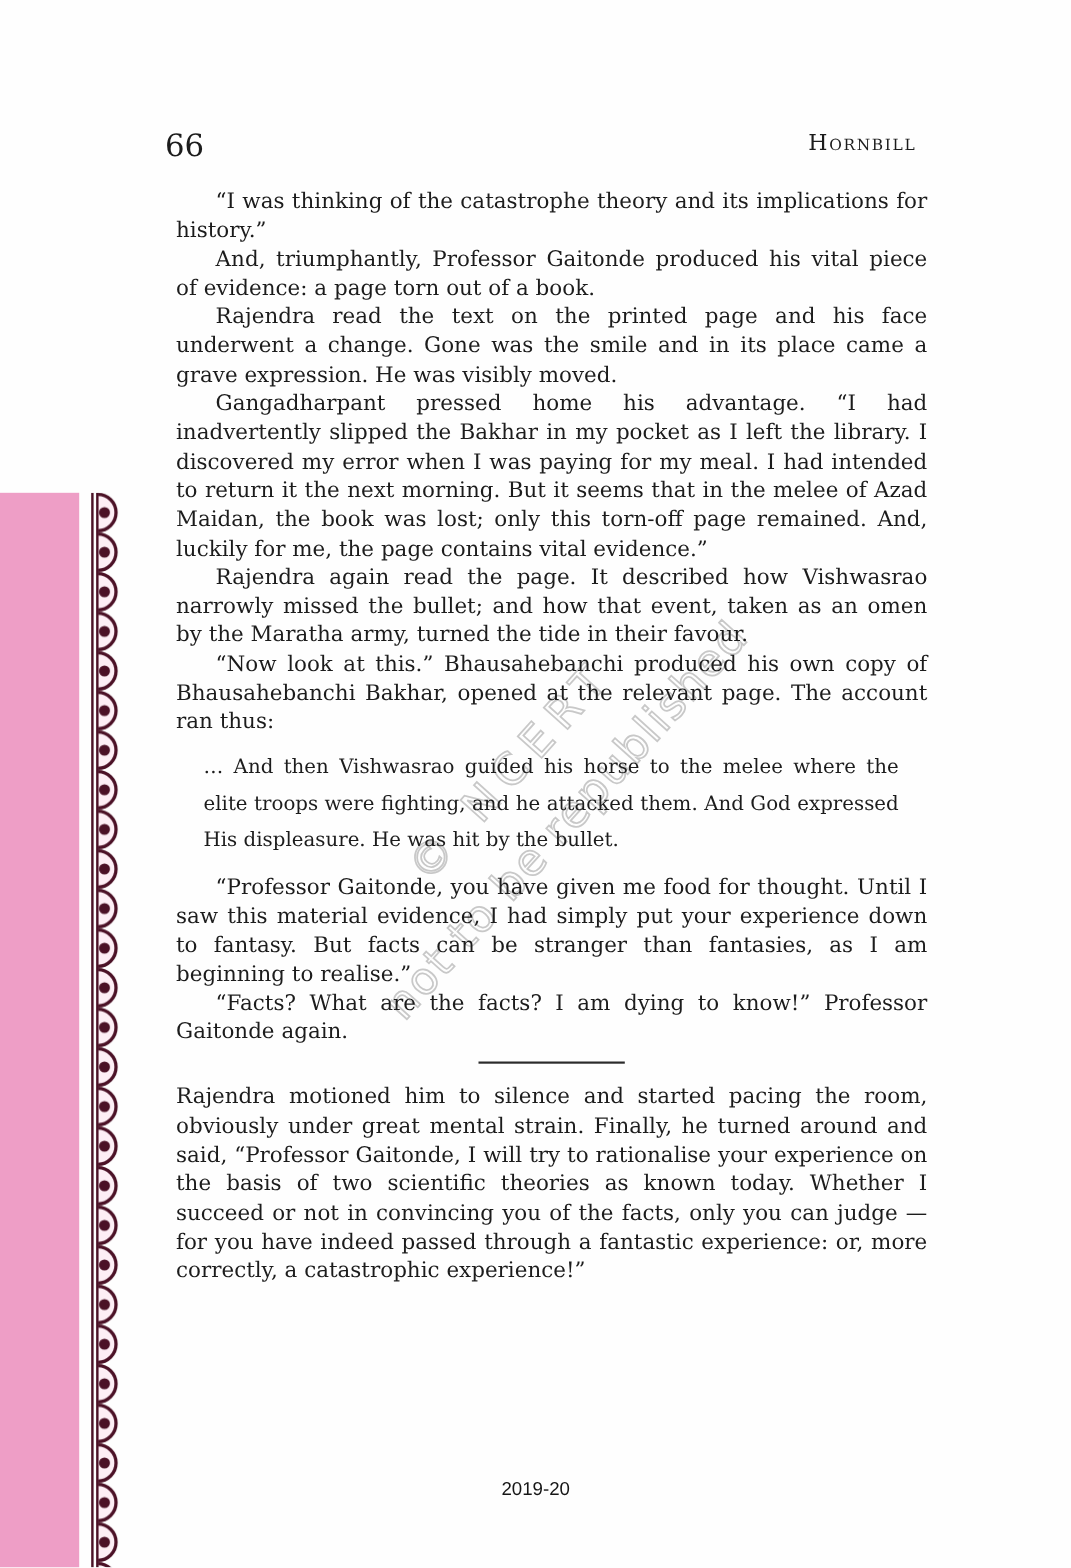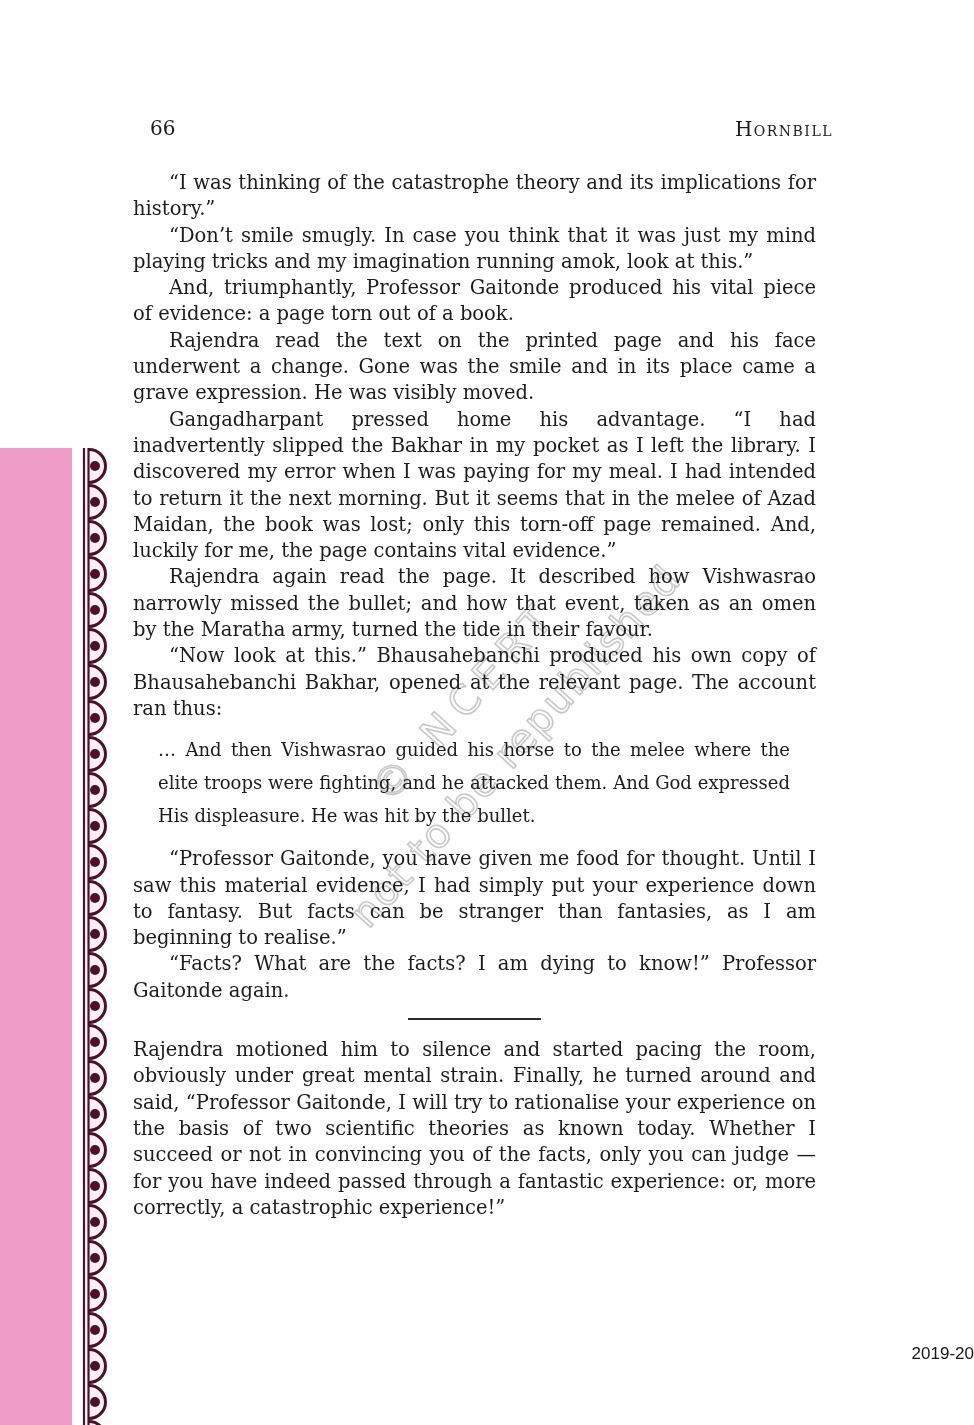--- a/index.html
+++ b/index.html
@@ -2,28 +2,28 @@
 <html><head>
 <meta charset="utf-8">
 <style>
   html,body{margin:0;padding:0;}
   body{
     width:974px;height:1425px;position:relative;overflow:hidden;
     background:#fefefe;color:#1c1c1c;
     font-family:"DejaVu Serif", serif;
   }
   .page-number{
-    position:absolute;left:150px;top:116px;font-size:20px;z-index:2;
+    position:absolute;left:150px;top:116px;font-size:28px;z-index:2;
   }
   .book-title{
     position:absolute;right:141px;top:117px;font-size:20px;z-index:2;
     font-variant:small-caps;letter-spacing:1.5px;
   }
   .text-column{
-    position:absolute;left:133px;top:170px;width:683px;z-index:1;
+    position:absolute;left:160px;top:170px;width:683px;z-index:1;
     font-size:19.5px;line-height:26.3px;text-align:justify;
   }
   .text-column p{margin:0;}
   p.para{text-indent:36px;}
   p.para.noindent{text-indent:0;}
   p.quote{
     margin:11px 26px 14px 25px;font-size:18px;line-height:33px;text-indent:0;
   }
   .it{}
   .divider{
@@ -35,38 +35,37 @@
     font-family:"DejaVu Sans", sans-serif;font-size:40px;line-height:68px;
     color:transparent;-webkit-text-stroke:1.6px #c3c3c3;opacity:.9;
     pointer-events:none;
   }
   .watermark .wm1{letter-spacing:10px;display:block;}
   .watermark .wm2{letter-spacing:2px;display:block;}
   .side-border{position:absolute;left:0;top:448px;width:122px;height:977px;z-index:2;}
   .pink-band{position:absolute;left:0;top:0;width:72px;height:100%;}
   .ornament{position:absolute;left:82px;top:0;}
   .footer{
-    position:absolute;left:0;top:1344px;width:974px;text-align:right;z-index:2;
+    position:absolute;left:0;top:1344px;width:974px;text-align:center;z-index:2;
     font-family:"Liberation Sans", sans-serif;font-size:17px;color:#161616;
   }
 </style>
 </head>
 <body>
 
 <div class="page-number">66</div>
 <div class="book-title">Hornbill</div>
 
 <div class="watermark">
   <span class="wm1">© NCERT</span>
   <span class="wm2">not to be republished</span>
 </div>
 
 <div class="text-column">
     <p class="para"><span>“I was thinking of the catastrophe theory and its implications for history.”</span></p>
-    <p class="para"><span>“Don’t smile smugly. In case you think that it was just my mind playing tricks and my imagination running amok, look at this.”</span></p>
     <p class="para"><span>And, triumphantly, Professor Gaitonde produced his vital piece of evidence: a page torn out of a book.</span></p>
     <p class="para"><span>Rajendra read the text on the printed page and his face underwent a change. Gone was the smile and in its place came a grave expression. He was visibly moved.</span></p>
     <p class="para"><span>Gangadharpant pressed home his advantage. “I had inadvertently slipped the </span><span class="it">Bakhar</span><span> in my pocket as I left the library. I discovered my error when I was paying for my meal. I had intended to return it the next morning. But it seems that in the melee of Azad Maidan, the book was lost; only this torn-off page remained. And, luckily for me, the page contains vital evidence.”</span></p>
     <p class="para"><span>Rajendra again read the page. It described how Vishwasrao narrowly missed the bullet; and how that event, taken as an omen by the Maratha army, turned the tide in their favour.</span></p>
     <p class="para"><span>“Now look at this.” Bhausahebanchi produced his own copy of </span><span class="it">Bhausahebanchi Bakhar</span><span>, opened at the relevant page. The account ran thus:</span></p>
     <p class="quote"><span>… And then Vishwasrao guided his horse to the melee where the elite troops were fighting, and he attacked them. And God expressed His displeasure. He was hit by the bullet.</span></p>
     <p class="para"><span>“Professor Gaitonde, you have given me food for thought. Until I saw this material evidence, I had simply put your experience down to fantasy. But facts can be stranger than fantasies, as I am beginning to realise.”</span></p>
     <p class="para"><span>“Facts? What are the facts? I am dying to know!” Professor Gaitonde again.</span></p>
     <div class="divider"></div>
     <p class="para noindent"><span>Rajendra motioned him to silence and started pacing the room, obviously under great mental strain. Finally, he turned around and said, “Professor Gaitonde, I will try to rationalise your experience on the basis of two scientific theories as known today. Whether I succeed or not in convincing you of the facts, only you can judge — for you have indeed passed through a fantastic experience: or, more correctly, a catastrophic experience!”</span></p>

